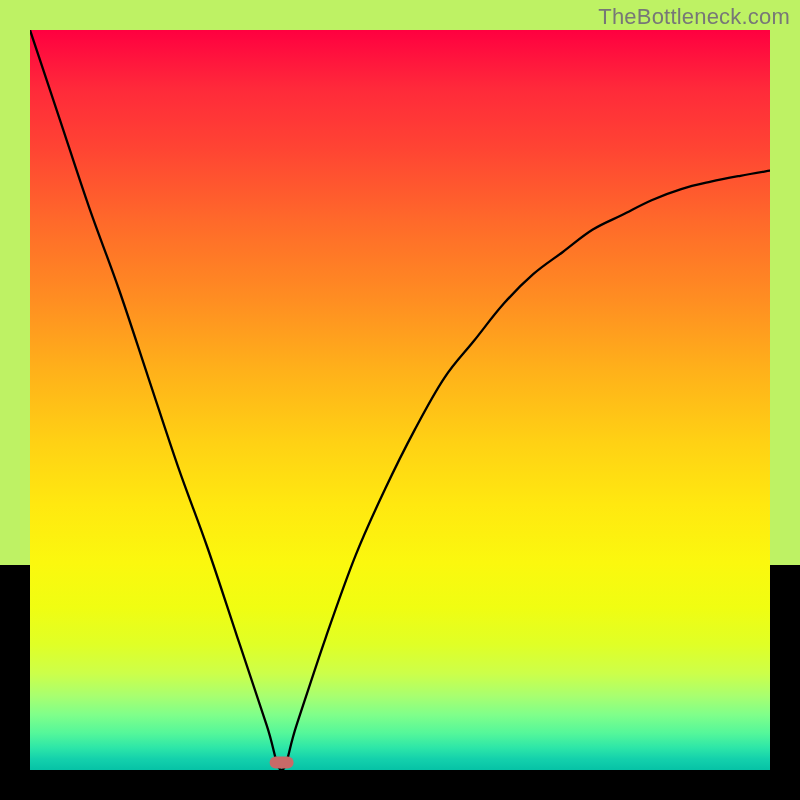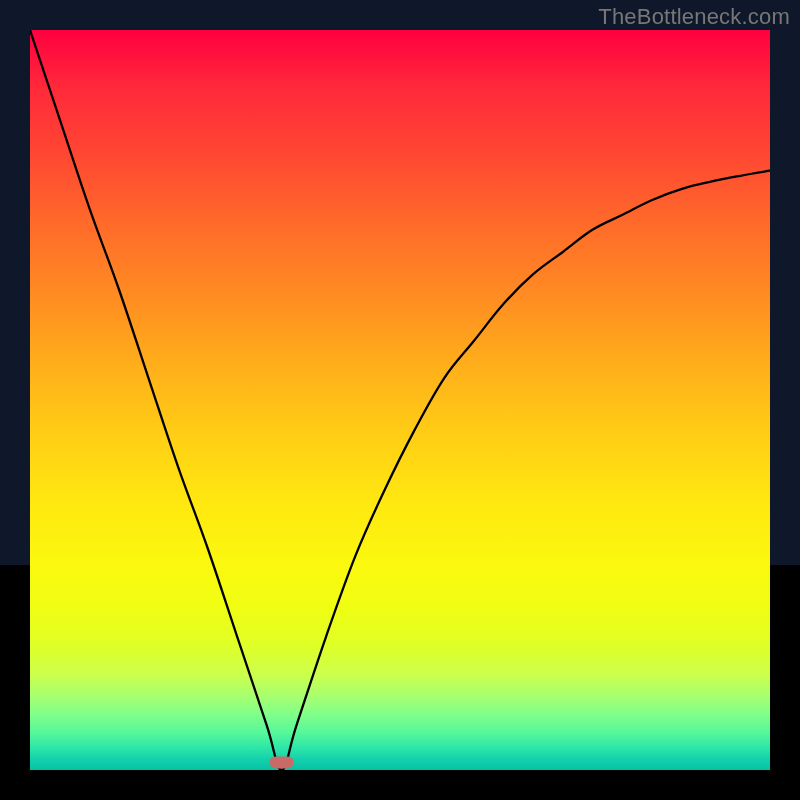--- a/index.html
+++ b/index.html
@@ -8,21 +8,21 @@
     width: 800px;
     height: 800px;
     overflow: hidden;
     background: #000;
     font-family: Arial, Helvetica, sans-serif;
   }
   .frame {
     position: relative;
     width: 800px;
     height: 565px;
-    background: #0f172a;
+    background: #bef264;
   }
   .plot-area {
     position: absolute;
     left: 30px;
     top: 30px;
     width: 740px;
     height: 740px;
     background: linear-gradient(
       to bottom,
       #ff0040 0%,

